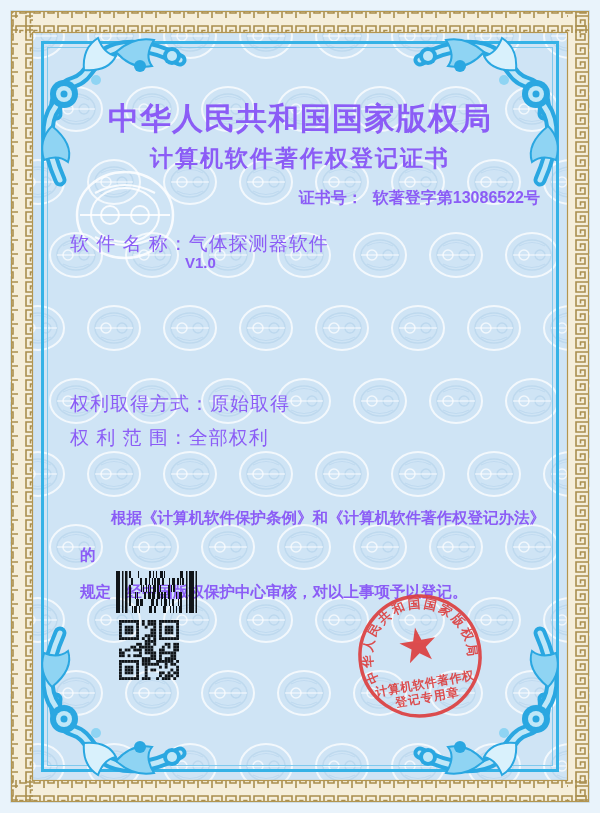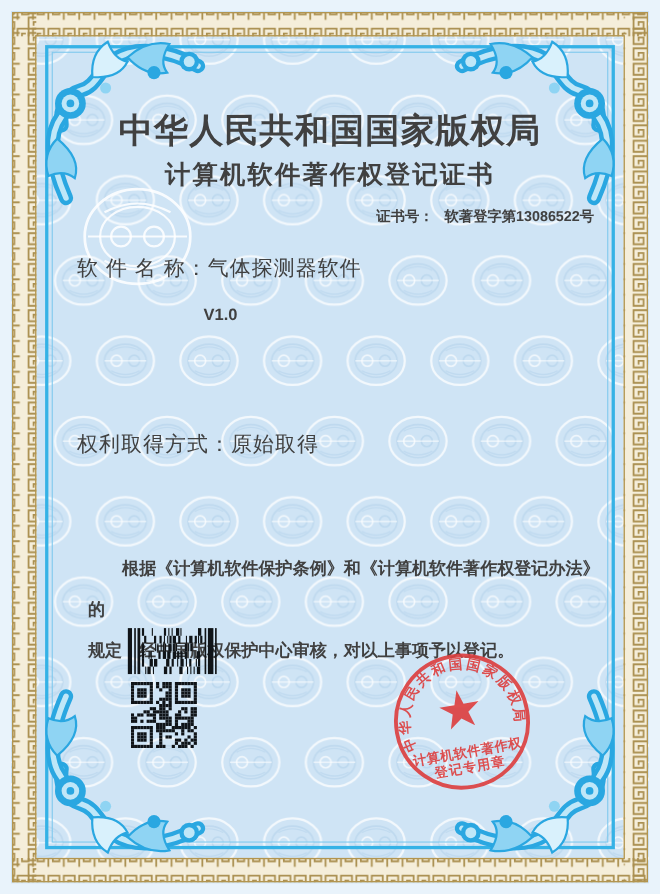--- a/index.html
+++ b/index.html
@@ -1,28 +1,28 @@
 <!DOCTYPE html>
 <html><head>
 <meta charset="utf-8">
 <style>
   html,body{margin:0;padding:0;background:#e9f3fb;}
   .page{position:relative;width:600px;height:813px;overflow:hidden;
-        font-family:"Liberation Sans","DejaVu Sans",sans-serif;color:#404040;}
+        font-family:"Liberation Sans","DejaVu Sans",sans-serif;color:#8b5cf6;}
   .cert-bg{position:absolute;left:10px;top:10px;width:580px;height:793px;background:#cfe4f5;}
   .layer{position:absolute;left:0;top:0;width:600px;height:813px;}
   .abs{position:absolute;}
   .authority{left:0;top:98px;width:600px;text-align:center;font-size:31px;font-weight:bold;letter-spacing:1px;}
   .doc-title{left:0;top:143px;width:600px;text-align:center;font-size:23px;font-weight:bold;letter-spacing:2px;}
-  .cert-no{left:0;top:188px;width:540px;text-align:right;font-size:13px;font-weight:bold;}
+  .cert-no{left:0;top:188px;width:540px;text-align:right;font-size:16px;font-weight:bold;}
   .cert-no .num{margin-left:10px;}
   .field{font-size:19px;font-weight:normal;letter-spacing:1px;white-space:nowrap;}
   .field .lbl{display:inline-block;min-width:110px;}
   .f-name{left:70px;top:231px;}
-  .f-version{left:185px;top:254px;font-size:15px;font-weight:bold;margin-top:24px;}
+  .f-version{left:185px;top:254px;font-size:15px;font-weight:bold;}
   .f-owner{left:70px;top:297px;}
   .f-acq{left:70px;top:391px;}
   .f-scope{left:70px;top:425px;}
   .f-reg{left:70px;top:458px;}
   .statement{left:80px;top:499px;width:465px;font-size:15.5px;font-weight:bold;line-height:37px;}
   .statement .l1{text-indent:2em;}
   .date{left:358px;top:706px;font-size:17px;font-weight:bold;letter-spacing:0.5px;}
   .barcode-box{left:116px;top:571px;}
   .qr-box{left:119px;top:620px;}
   .seal-box{left:352px;top:588px;}
@@ -135,20 +135,23 @@
   <div class="abs field f-name">
     <span class="lbl">软 件 名 称：</span><span>气体探测器软件</span>
   </div>
   <div class="abs f-version">V1.0</div>
 
 
   <div class="abs field f-acq">
     <span class="lbl">权利取得方式：</span><span>原始取得</span>
   </div>
 
+  <div class="abs field f-scope">
+    <span class="lbl">权 利 范 围：</span><span>全部权利</span>
+  </div>
 
 
   <div class="abs statement">
     <div class="l1">根据《计算机软件保护条例》和《计算机软件著作权登记办法》的</div>
     <div class="l2">规定，经中国版权保护中心审核，对以上事项予以登记。</div>
   </div>
 
   <svg class="abs barcode-box" id="barcode" width="82" height="42" viewBox="0 0 82 42" aria-hidden="true">
       <rect x="0" y="0" width="4" height="42" fill="#101418"></rect>
       <rect x="6" y="0" width="1.5" height="42" fill="#101418"></rect>

